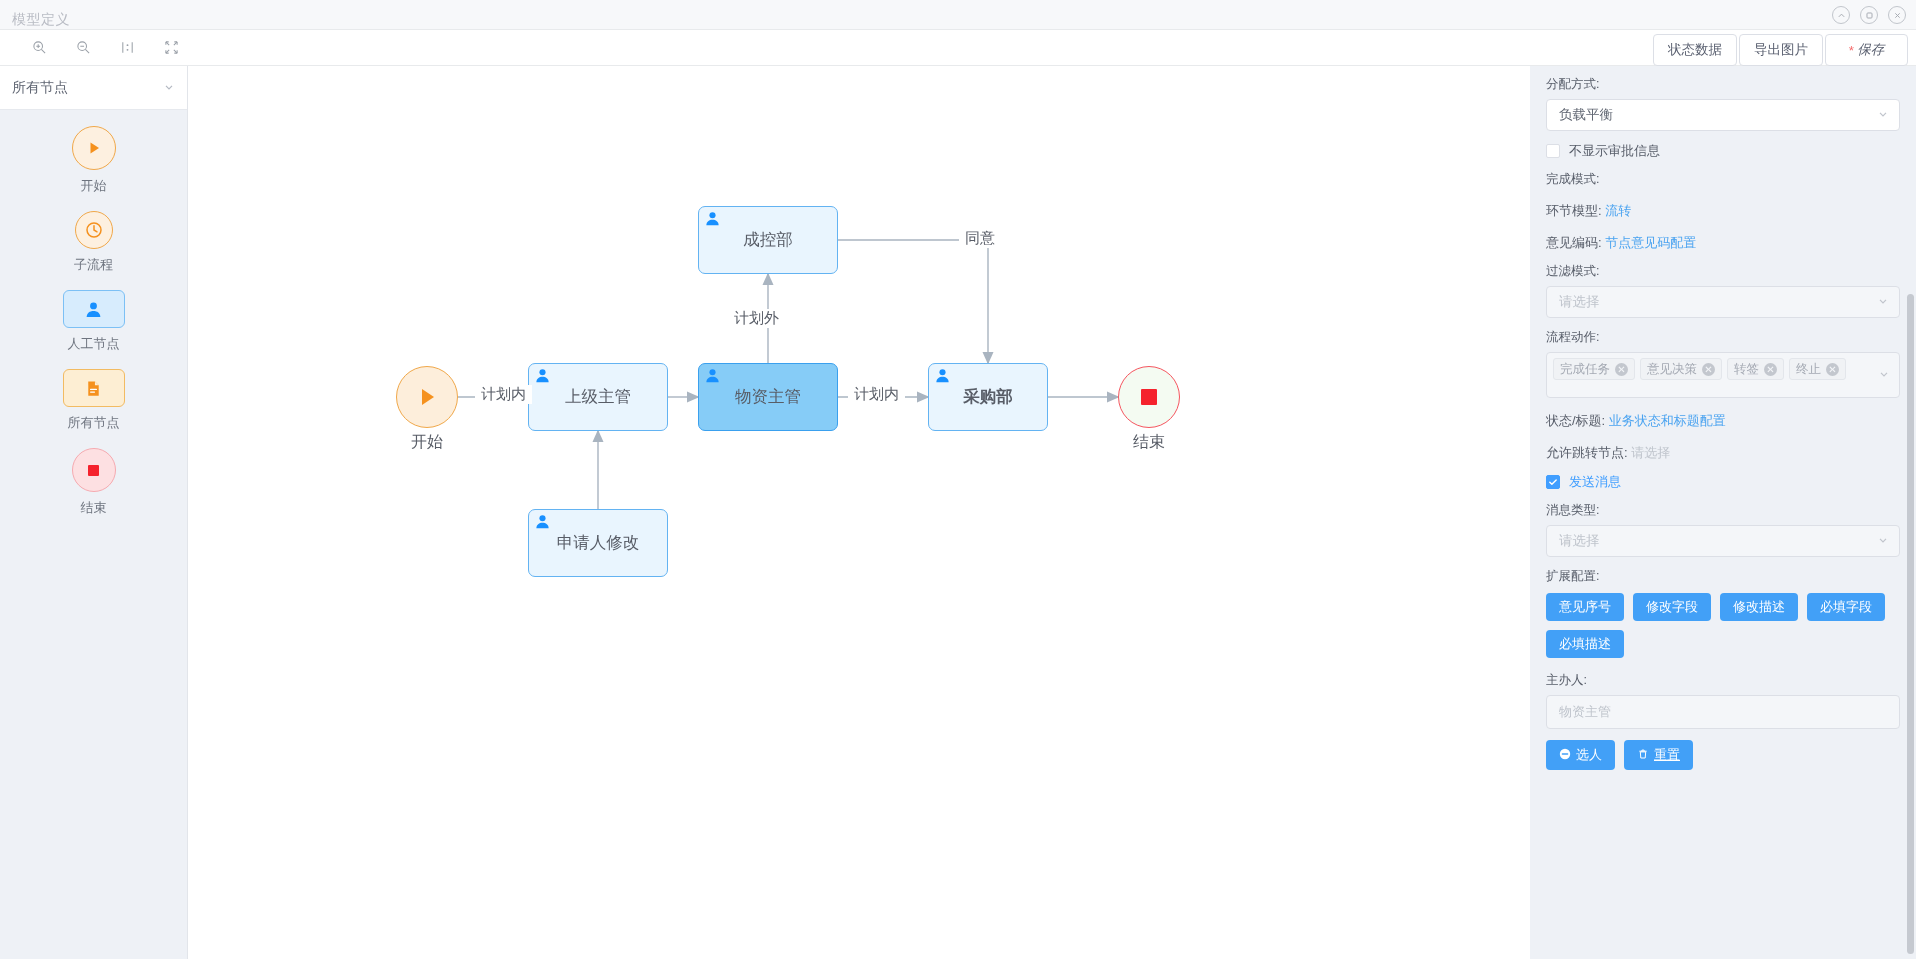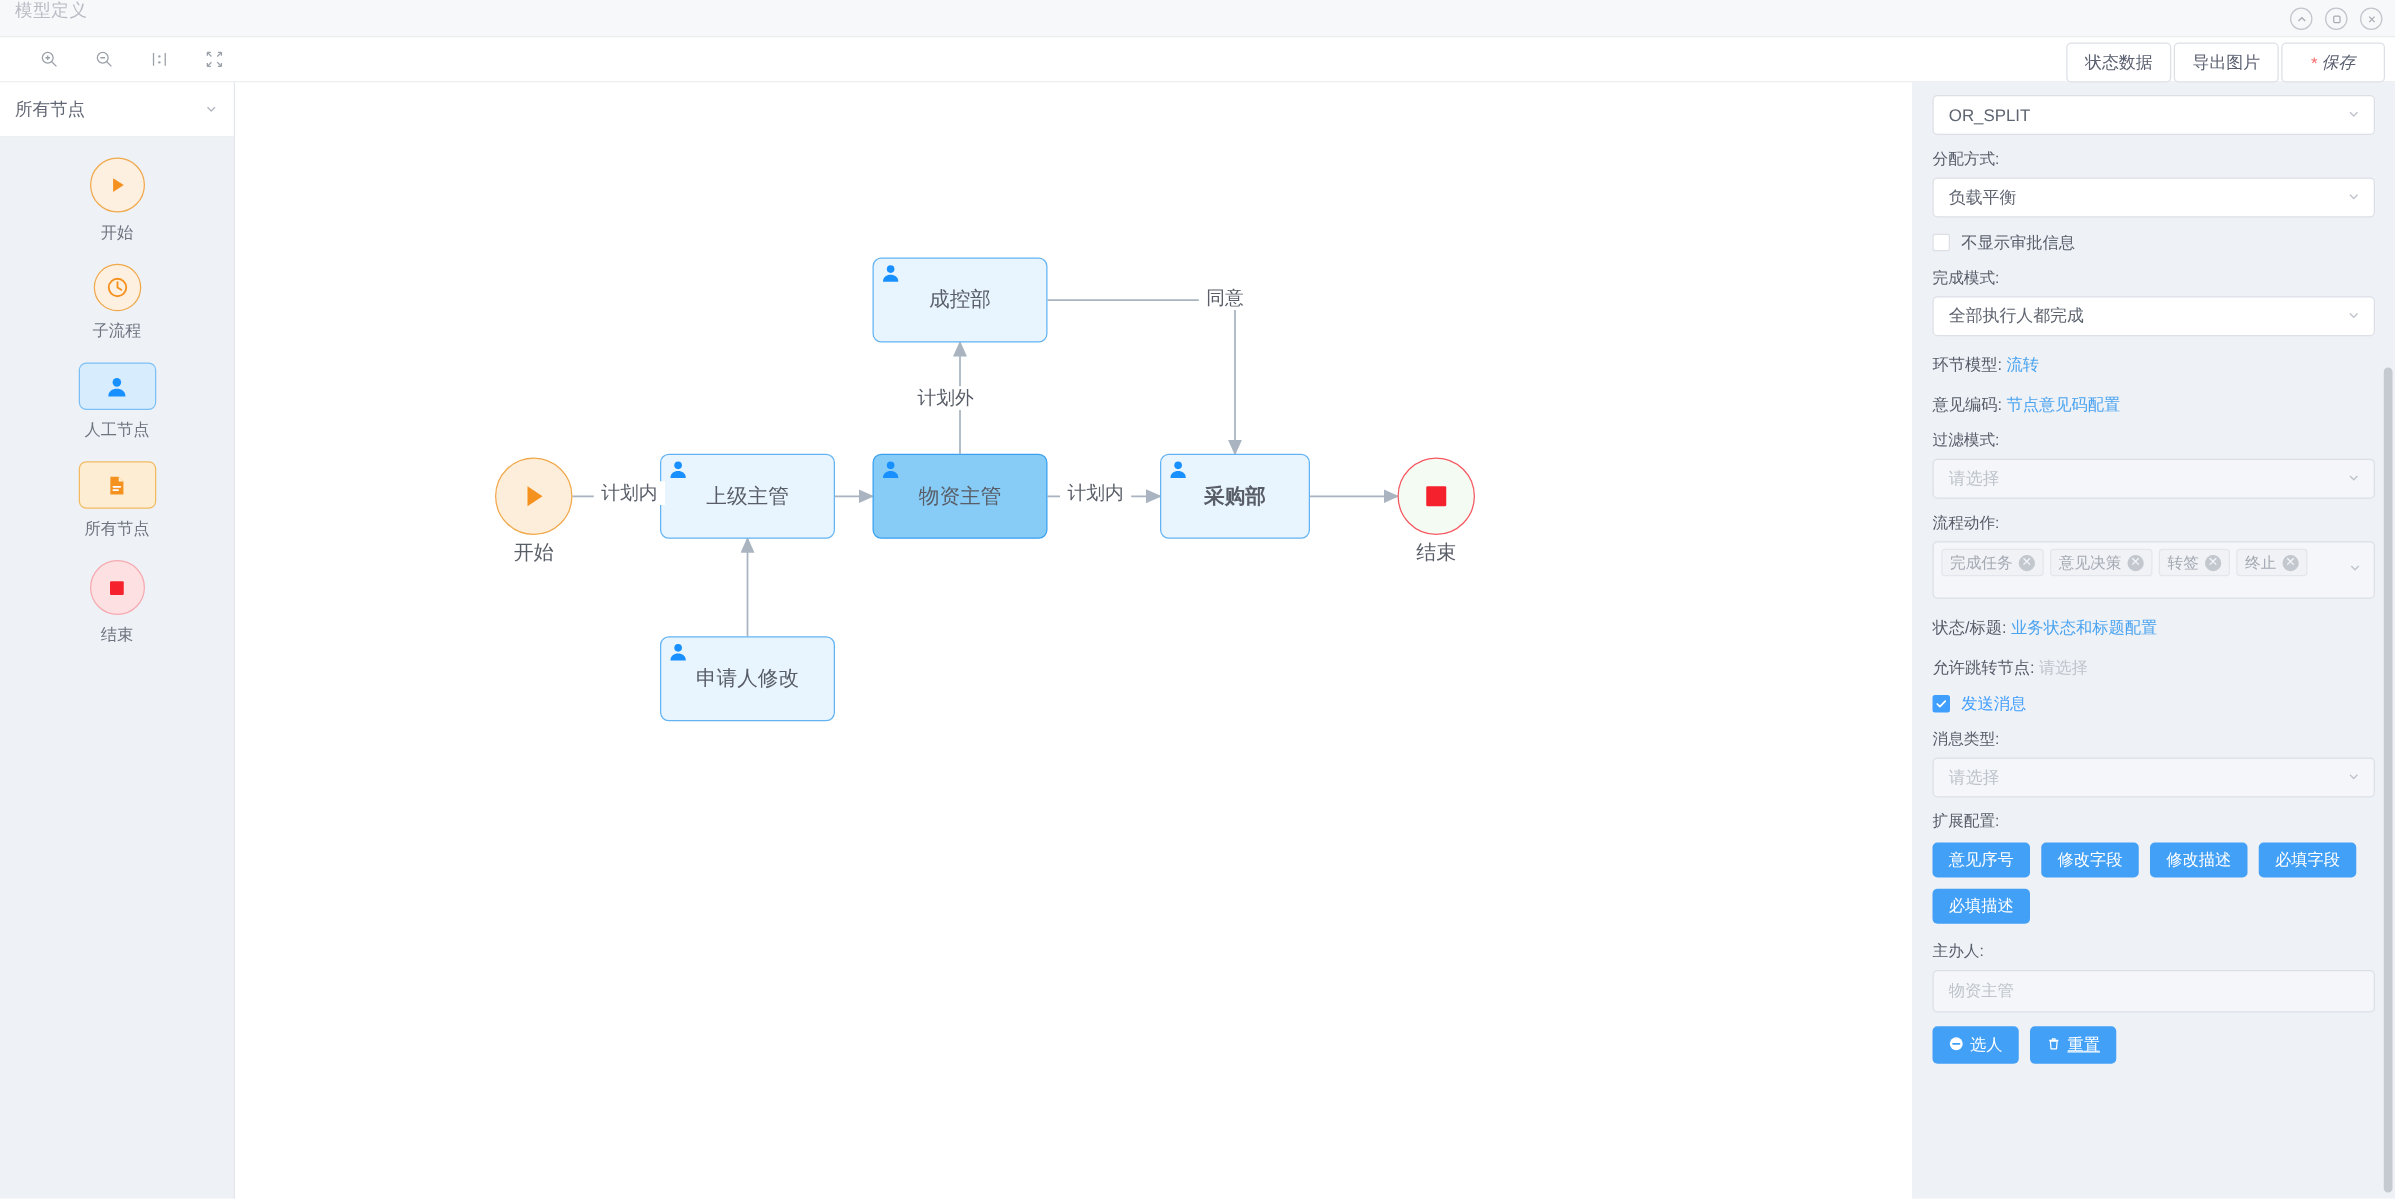--- a/index.html
+++ b/index.html
@@ -7,21 +7,21 @@
     width: 1916px; height: 959px;
     font-family: "Liberation Sans", "DejaVu Sans", sans-serif;
     background: #ffffff; overflow: hidden;
   }
   #app { position: relative; width: 1916px; height: 959px; }
 
   
   .titlebar {
     position: absolute; left: 0; top: 0; width: 1916px; height: 30px;
     background: #f7f8fa; border-bottom: 1px solid #e8eaec;
-    display: flex; align-items: flex-start;
+    display: flex; align-items: flex-end;
   }
   .titlebar-text {
     margin-left: 12px; font-size: 14px; color: #b9bcc4; letter-spacing: .5px;
   }
   .win-ctrls { position: absolute; right: 10px; top: 0; height: 30px; display: flex; align-items: center; gap: 10px; }
   .win-btn {
     width: 18px; height: 18px; border-radius: 50%; border: 1px solid #c2c6cc;
     display: flex; align-items: center; justify-content: center; color: #a7abb2;
   }
   .win-btn svg { display:block; }
@@ -401,47 +401,35 @@
     <div class="edge-label" style="left:540px;top:243px;">计划外</div>
     <div class="edge-label" style="left:771px;top:163px;">同意</div>
     <div class="edge-label" style="left:660px;top:319px;">计划内</div>
   </div>
 
   <div class="props-divider"></div>
 
   <div class="props">
     <div class="props-inner">
 
-      <div class="p-select">
-        <span>OR_SPLIT</span>
-        <span class="cv"><svg width="12" height="12" viewBox="0 0 12 12">
-              <path d="M3 4.8L6 7.8L9 4.8" fill="none" stroke="currentColor" stroke-width="1.2"></path>
-            </svg></span>
-      </div>
 
       <div class="p-label">分配方式:</div>
       <div class="p-select">
         <span>负载平衡</span>
         <span class="cv"><svg width="12" height="12" viewBox="0 0 12 12">
               <path d="M3 4.8L6 7.8L9 4.8" fill="none" stroke="currentColor" stroke-width="1.2"></path>
             </svg></span>
       </div>
 
       <div class="p-check">
         <span class="cbox"></span>
         <span class="ctext">不显示审批信息</span>
       </div>
 
       <div class="p-label">完成模式:</div>
-      <div class="p-select">
-        <span>全部执行人都完成</span>
-        <span class="cv"><svg width="12" height="12" viewBox="0 0 12 12">
-              <path d="M3 4.8L6 7.8L9 4.8" fill="none" stroke="currentColor" stroke-width="1.2"></path>
-            </svg></span>
-      </div>
 
       <div class="p-line">
         <span>环节模型:</span>
         <span class="lk">流转</span>
       </div>
 
       <div class="p-line">
         <span>意见编码:</span>
         <span class="lk">节点意见码配置</span>
       </div>

